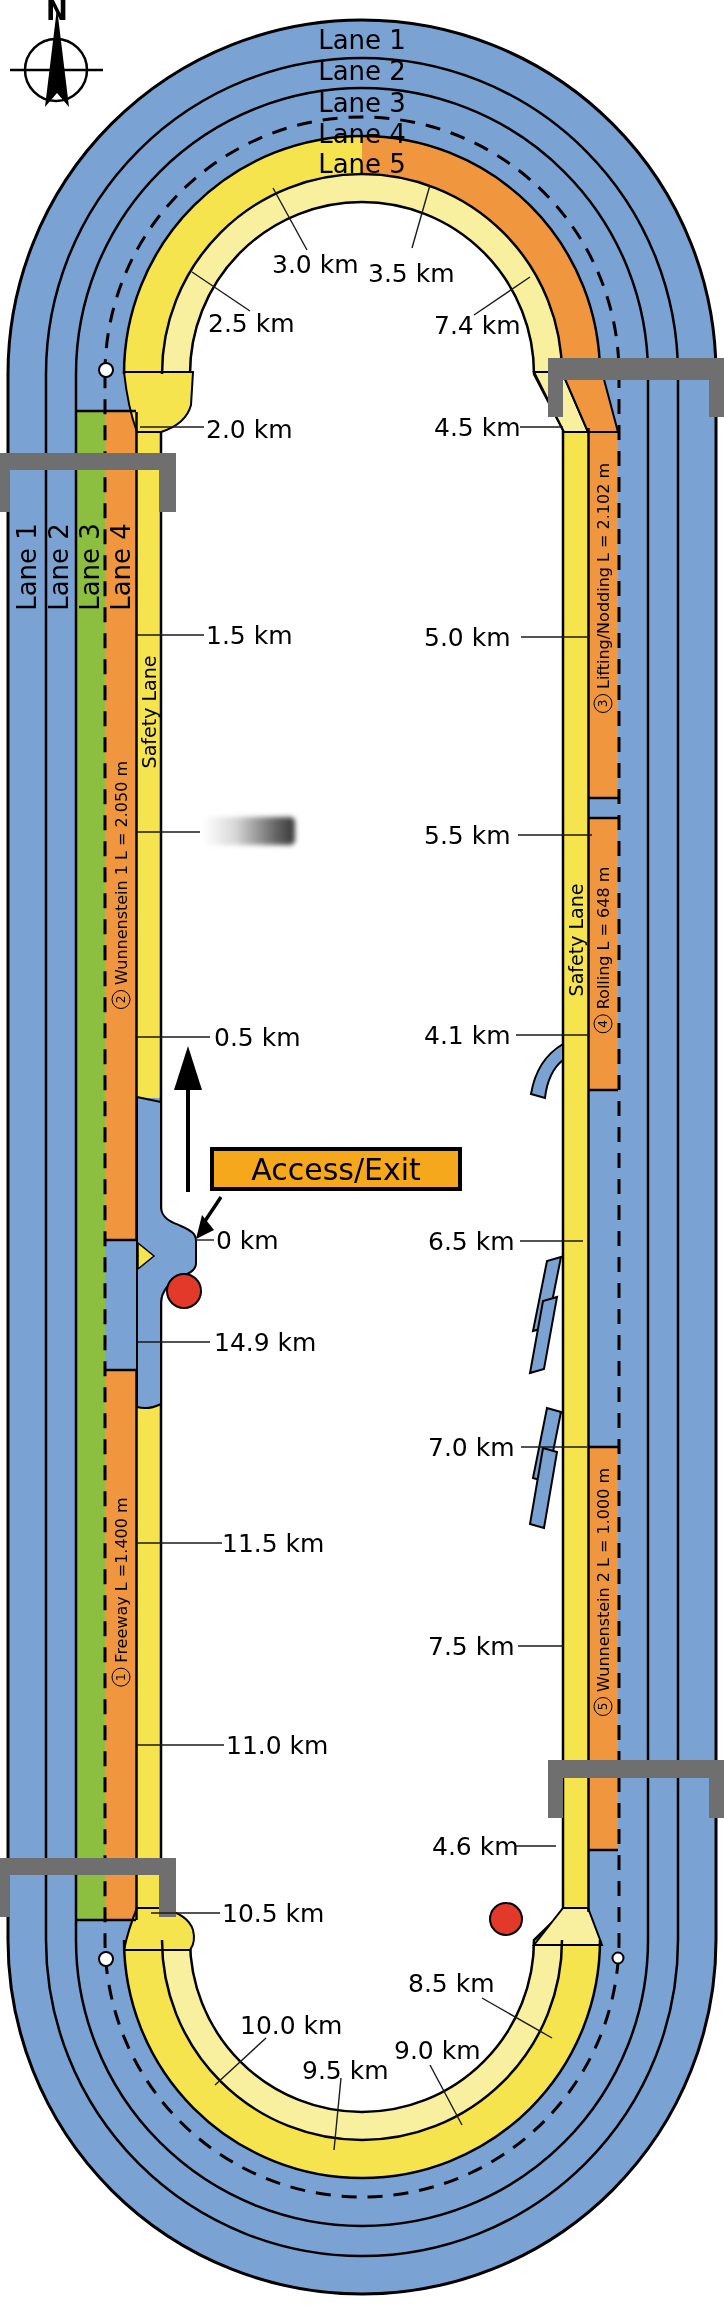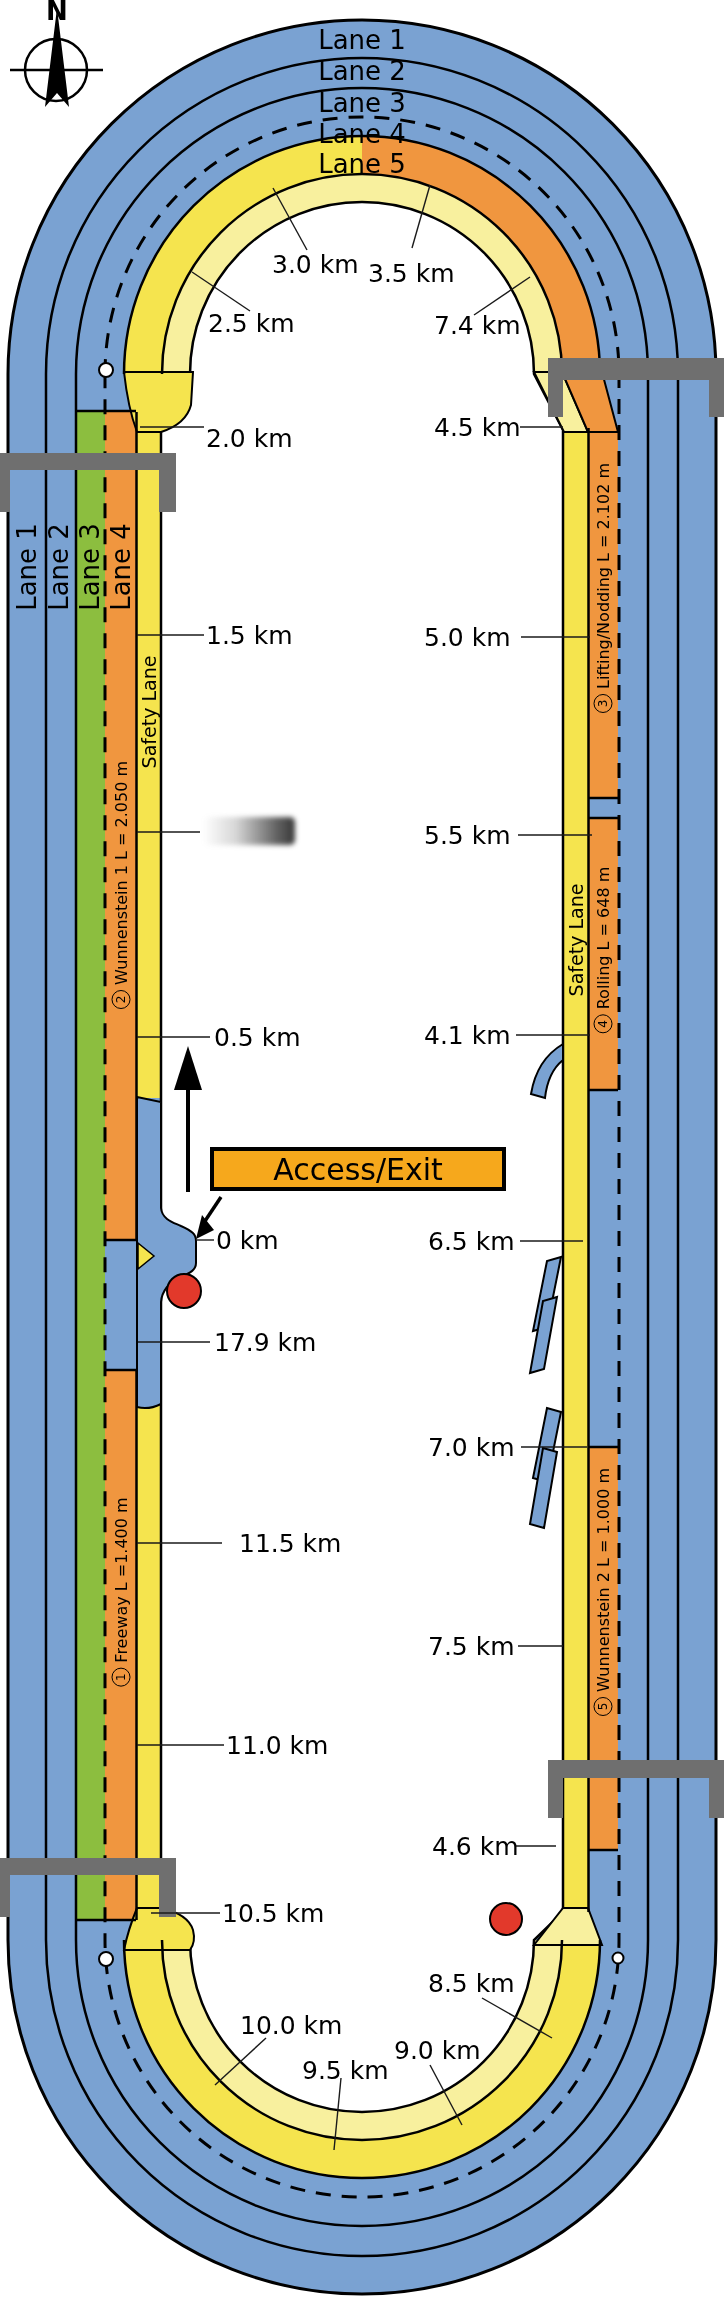--- a/index.html
+++ b/index.html
@@ -12,21 +12,21 @@
   #trackSvg{position:absolute;left:0;top:0;}
   .klbl{position:absolute;font-size:25px;white-space:nowrap;}
   .curvelane{position:absolute;width:160px;left:282px;text-align:center;font-size:26px;white-space:nowrap;}
   .vlab{position:absolute;white-space:nowrap;transform:translate(-50%,-50%) rotate(-90deg);}
   .vlane{font-size:26px;}
   .vsafety{font-size:19px;}
   .vseg{font-size:16px;display:flex;align-items:center;gap:5px;}
   .circ{display:inline-flex;align-items:center;justify-content:center;
         width:17px;height:17px;border:1.5px solid #000;border-radius:50%;
         font-size:12px;line-height:17px;flex:0 0 auto;}
-  #accessBox{position:absolute;left:210px;top:1147px;width:296px;height:44px;
+  #accessBox{position:absolute;left:210px;top:1147px;width:252px;height:44px;
              background:var(--boxorange);border:4px solid #000;box-sizing:border-box;
              display:flex;align-items:center;justify-content:center;font-size:30px;}
   #northLabel{position:absolute;left:43px;top:-4px;width:28px;text-align:center;
               font-size:26px;font-weight:bold;}
   #blurLabel{position:absolute;left:203px;top:817px;width:92px;height:28px;border-radius:5px;
              background:linear-gradient(90deg,rgba(130,130,130,0) 0%,rgba(100,100,100,.25) 35%,
                         rgba(60,60,60,.8) 80%,rgba(45,45,45,.95) 100%);
              filter:blur(2.5px);}
 </style>
 </head>
@@ -219,34 +219,34 @@
 </div>
 
 <div id="accessBox">Access/Exit</div>
 
 <div id="blurLabel"></div>
 
 <div class="klbl" style="left:272px;top:250px">3.0 km</div>
 <div class="klbl" style="left:368px;top:259px">3.5 km</div>
 <div class="klbl" style="left:208px;top:309px">2.5 km</div>
 <div class="klbl" style="left:434px;top:311px">7.4 km</div>
-<div class="klbl" style="left:206px;top:424px">2.0 km</div>
+<div class="klbl" style="left:206px;top:415px">2.0 km</div>
 <div class="klbl" style="left:434px;top:413px">4.5 km</div>
 <div class="klbl" style="left:206px;top:621px">1.5 km</div>
 <div class="klbl" style="left:424px;top:623px">5.0 km</div>
 <div class="klbl" style="left:424px;top:821px">5.5 km</div>
 <div class="klbl" style="left:214px;top:1023px">0.5 km</div>
 <div class="klbl" style="left:424px;top:1021px">4.1 km</div>
 <div class="klbl" style="left:216px;top:1226px">0 km</div>
 <div class="klbl" style="left:428px;top:1227px">6.5 km</div>
-<div class="klbl" style="left:214px;top:1328px">17.9 km</div>
+<div class="klbl" style="left:214px;top:1328px">14.9 km</div>
 <div class="klbl" style="left:428px;top:1433px">7.0 km</div>
-<div class="klbl" style="left:239px;top:1529px">11.5 km</div>
+<div class="klbl" style="left:222px;top:1529px">11.5 km</div>
 <div class="klbl" style="left:428px;top:1632px">7.5 km</div>
 <div class="klbl" style="left:226px;top:1731px">11.0 km</div>
 <div class="klbl" style="left:432px;top:1832px">4.6 km</div>
 <div class="klbl" style="left:222px;top:1899px">10.5 km</div>
-<div class="klbl" style="left:428px;top:1969px">8.5 km</div>
+<div class="klbl" style="left:408px;top:1969px">8.5 km</div>
 <div class="klbl" style="left:240px;top:2011px">10.0 km</div>
 <div class="klbl" style="left:302px;top:2056px">9.5 km</div>
 <div class="klbl" style="left:394px;top:2036px">9.0 km</div>
 
 </div>
 
 </body></html>

